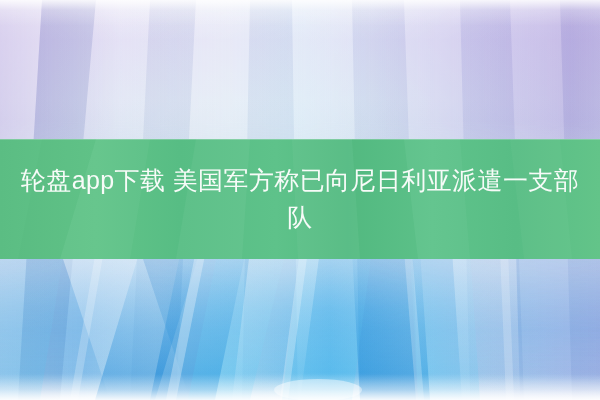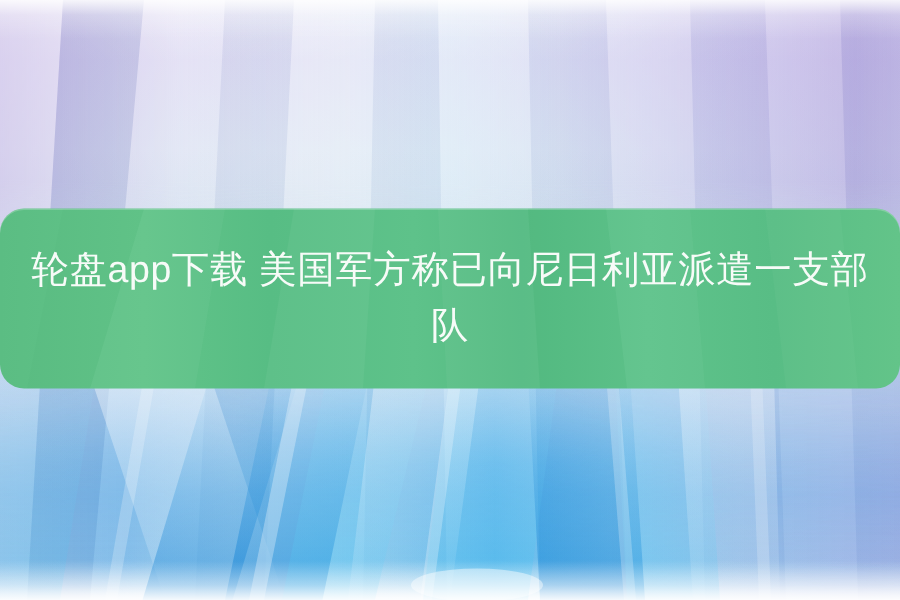--- a/index.html
+++ b/index.html
@@ -125,21 +125,20 @@
     background: linear-gradient(to right,
         #5bbd83 0%,
         #62c489 16%,
         #57bd84 30%,
         #5ec28a 46%,
         #54bb82 58%,
         #5fc38b 72%,
         #58bd85 86%,
         #63c489 100%);
     box-shadow: inset 0 1px 0 rgba(255,255,255,0.22);
-    border-radius: 16px;
   }
   .banner-facets {
     position: absolute;
     inset: 0;
     opacity: 0.5;
   }
   .banner-text {
     position: relative;
     z-index: 2;
     width: 560px;

